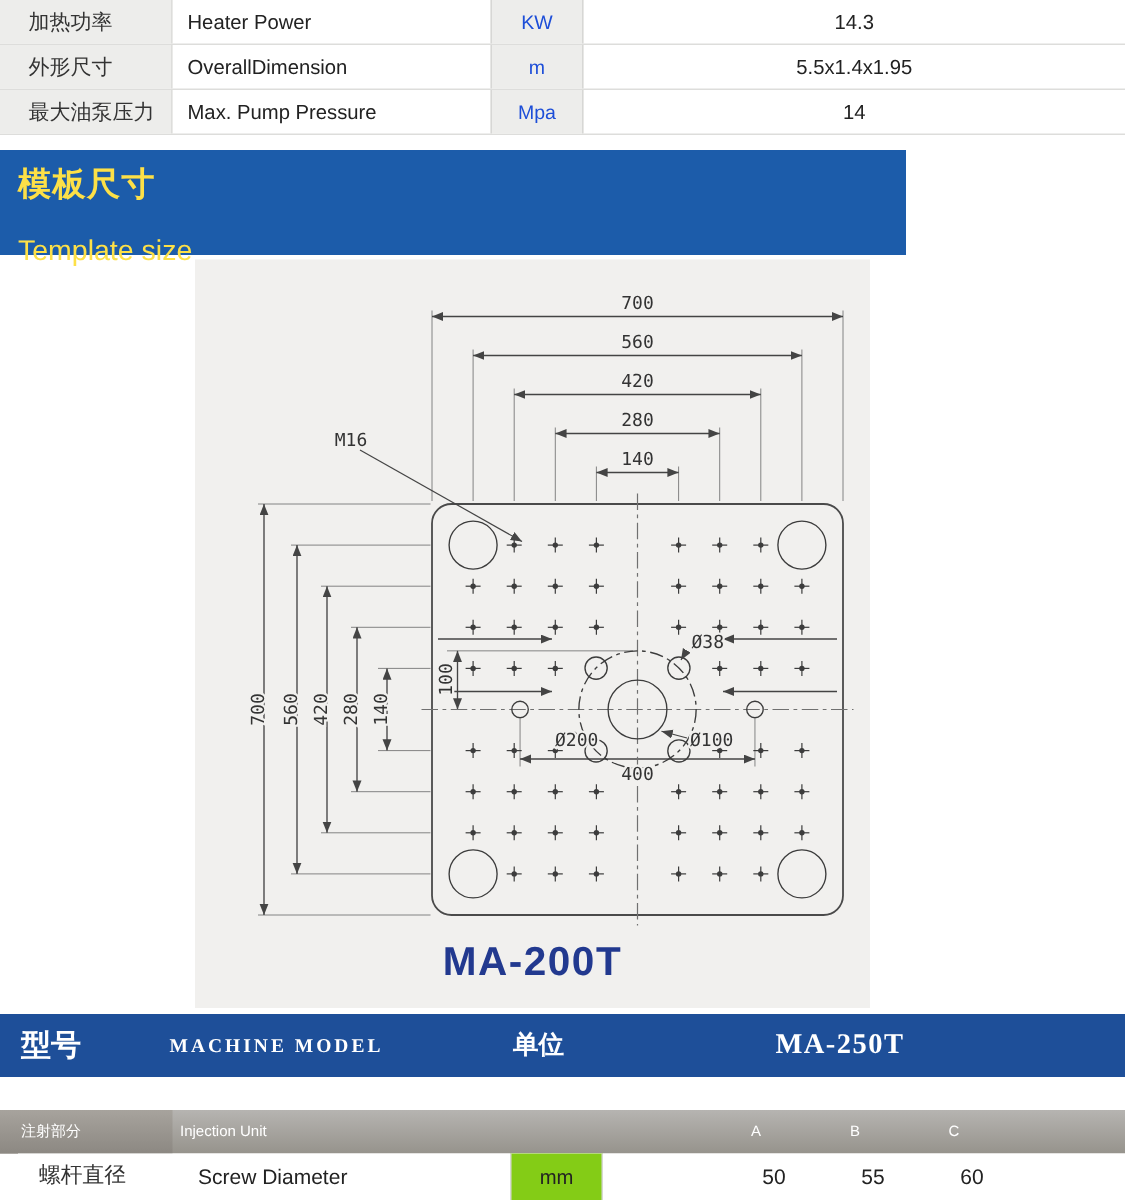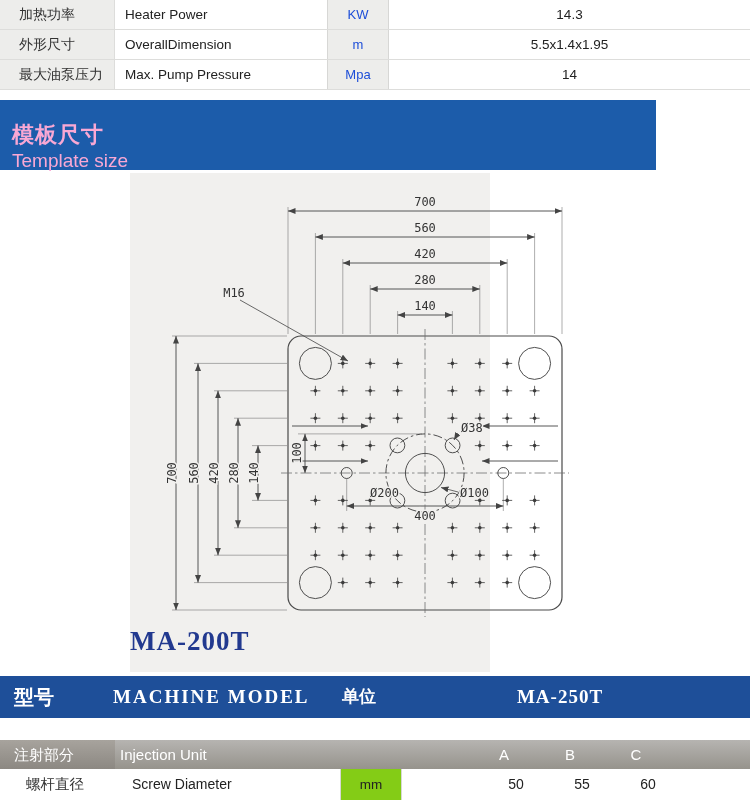--- a/index.html
+++ b/index.html
@@ -11,55 +11,55 @@
   .spec-row{display:flex;height:29px;border-bottom:1px solid #dddddb;align-items:stretch}
   .c-cn{width:115px;background:#ededeb;display:flex;align-items:center;padding-left:19px;
         box-sizing:border-box;font-size:14px;color:#333;border-right:1px solid #dddddb}
   .c-en{width:212px;display:flex;align-items:center;padding-left:10px;box-sizing:border-box;
         font-size:13.5px;color:#222}
   .c-unit{width:62px;background:#ededeb;display:flex;align-items:center;justify-content:center;
         font-size:13px;color:#1d4ed8;border-left:1px solid #d7d7d5;border-right:1px solid #d7d7d5;box-sizing:border-box}
   .c-val{flex:1;display:flex;align-items:center;justify-content:center;font-size:13.5px;color:#222}
 
   
-  .section-band{position:absolute;top:100px;left:0;width:656px;height:70px;
-        background:var(--section-blue,#1c5caa);color:#f9a8d4;box-sizing:border-box;padding:20px 0 0 12px}
+  .section-band{position:absolute;top:100px;left:0;width:604px;height:70px;
+        background:var(--section-blue,#1c5caa);color:#fde047;box-sizing:border-box;padding:8px 0 0 12px}
   .section-cn{font-size:22px;font-weight:bold;letter-spacing:1px}
-  .section-en{font-size:19px;margin-top:0}
-
-  
-  .drawing-box{position:absolute;top:173px;left:130px;width:360px;height:499px;
+  .section-en{font-size:19px;margin-top:19px}
+
+  
+  .drawing-box{position:absolute;top:173px;left:130px;width:450px;height:499px;
         background:var(--drawing-bg,#f1f0ee)}
   .model-label{position:absolute;top:450px;left:0;width:100%;height:36px;line-height:36px;
-        text-align:left;font-family:Liberation Serif, serif;font-weight:bold;font-size:27px;
+        text-align:center;font-family:Liberation Sans, sans-serif;font-weight:bold;font-size:27px;
         letter-spacing:1px;color:var(--model-blue,#22398f)}
   .dim{font-family:"DejaVu Sans Mono",monospace;font-size:12px;fill:#333;
         paint-order:stroke;stroke:var(--drawing-bg,#f1f0ee);stroke-width:3px}
   .dimline line{stroke:#444;stroke-width:0.9;fill:none;marker-start:url(#ah);marker-end:url(#ah)}
   .ext line{stroke:#777;stroke-width:0.6}
   .cl line{stroke:#707070;stroke-width:0.8;stroke-dasharray:11 3 2.5 3}
   .outline{stroke:#4a4a4a;stroke-width:1.2;fill:none}
   .hole circle{stroke:#3c3c3c;stroke-width:0.9;fill:none}
   #hole-grid line{stroke:#3c3c3c;stroke-width:0.8}
   #hole-grid circle{fill:#3c3c3c;stroke:none}
   .slot line{stroke:#444;stroke-width:0.9;marker-end:url(#ah)}
   .leader line{stroke:#444;stroke-width:0.8;marker-end:url(#ah)}
 
   
   .model-header{position:absolute;top:676px;left:0;width:750px;height:42px;
         background:var(--table-blue,#1e4f99);color:#fff;font-family:"Liberation Serif",serif;font-weight:bold}
   .mh{position:absolute;top:0;height:42px;line-height:42px;white-space:nowrap}
   .mh-cn{left:14px;font-size:20px}
-  .mh-en{left:113px;font-size:19px;letter-spacing:2px}
+  .mh-en{left:113px;font-size:13px;letter-spacing:2px}
   .mh-unit{left:342px;font-size:17px}
   .mh-model{left:380px;width:360px;text-align:center;font-size:19px;letter-spacing:1px}
 
   
   .inj-band{position:absolute;top:740px;left:0;width:750px;height:29px;
-        background:linear-gradient(180deg,#b6b4b1,#96938c);color:#fff;font-size:15px}
+        background:linear-gradient(180deg,#b6b4b1,#96938c);color:#fff;font-size:10px}
   .inj-cn-bg{position:absolute;left:0;top:0;width:115px;height:29px;
         background:linear-gradient(180deg,#a7a39d,#8c8882)}
   .ib{position:absolute;top:0;height:29px;line-height:29px;white-space:nowrap}
   .ib-cn{left:14px}
   .ib-en{left:120px}
   .col-a{left:471px;width:66px;text-align:center}
   .col-b{left:537px;width:66px;text-align:center}
   .col-c{left:603px;width:66px;text-align:center}
 
   

